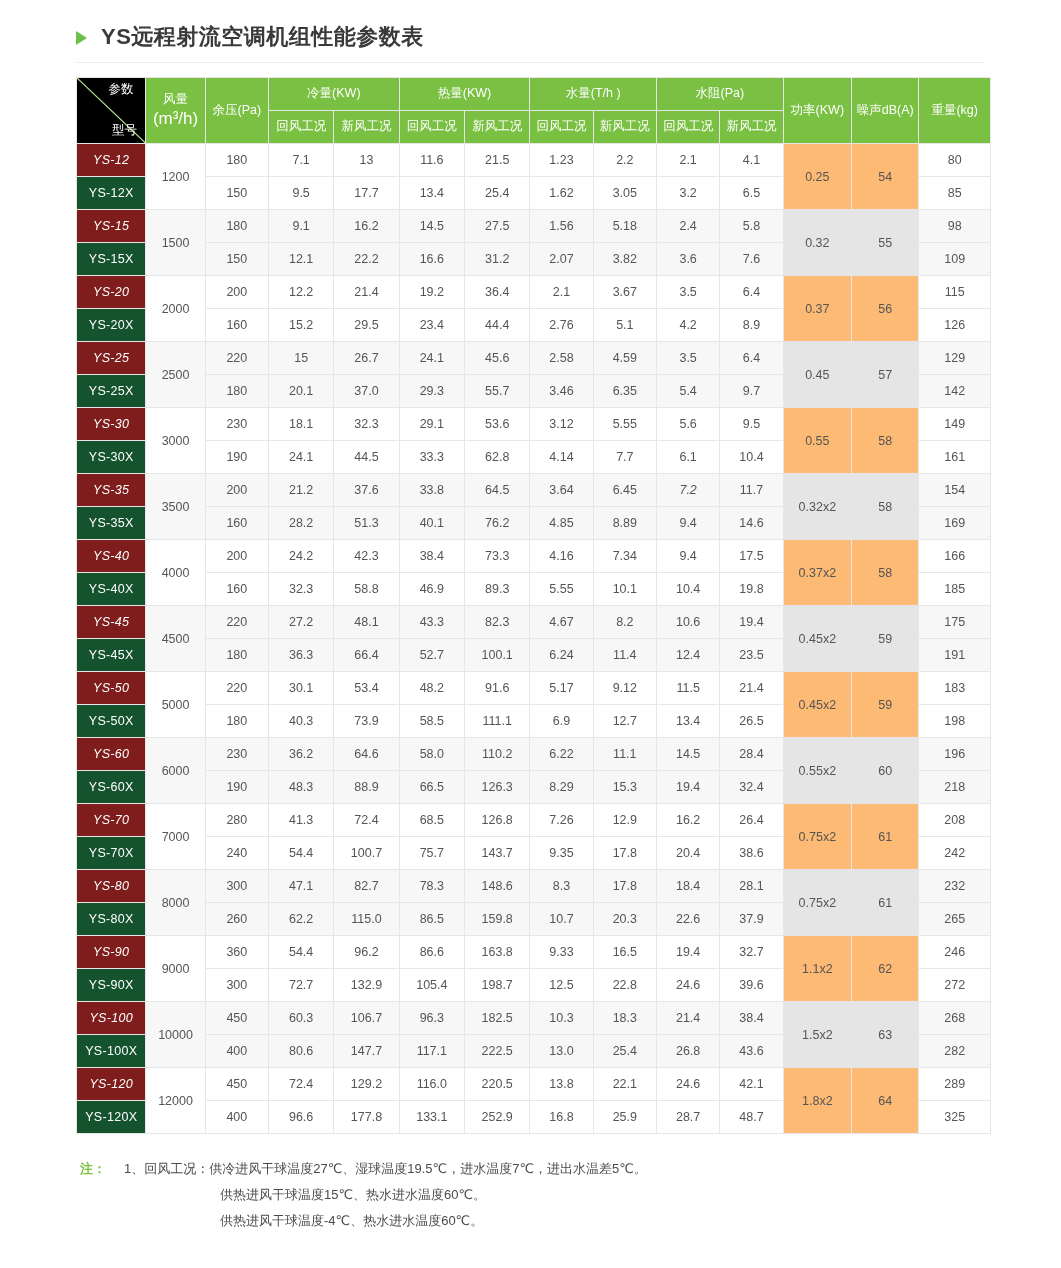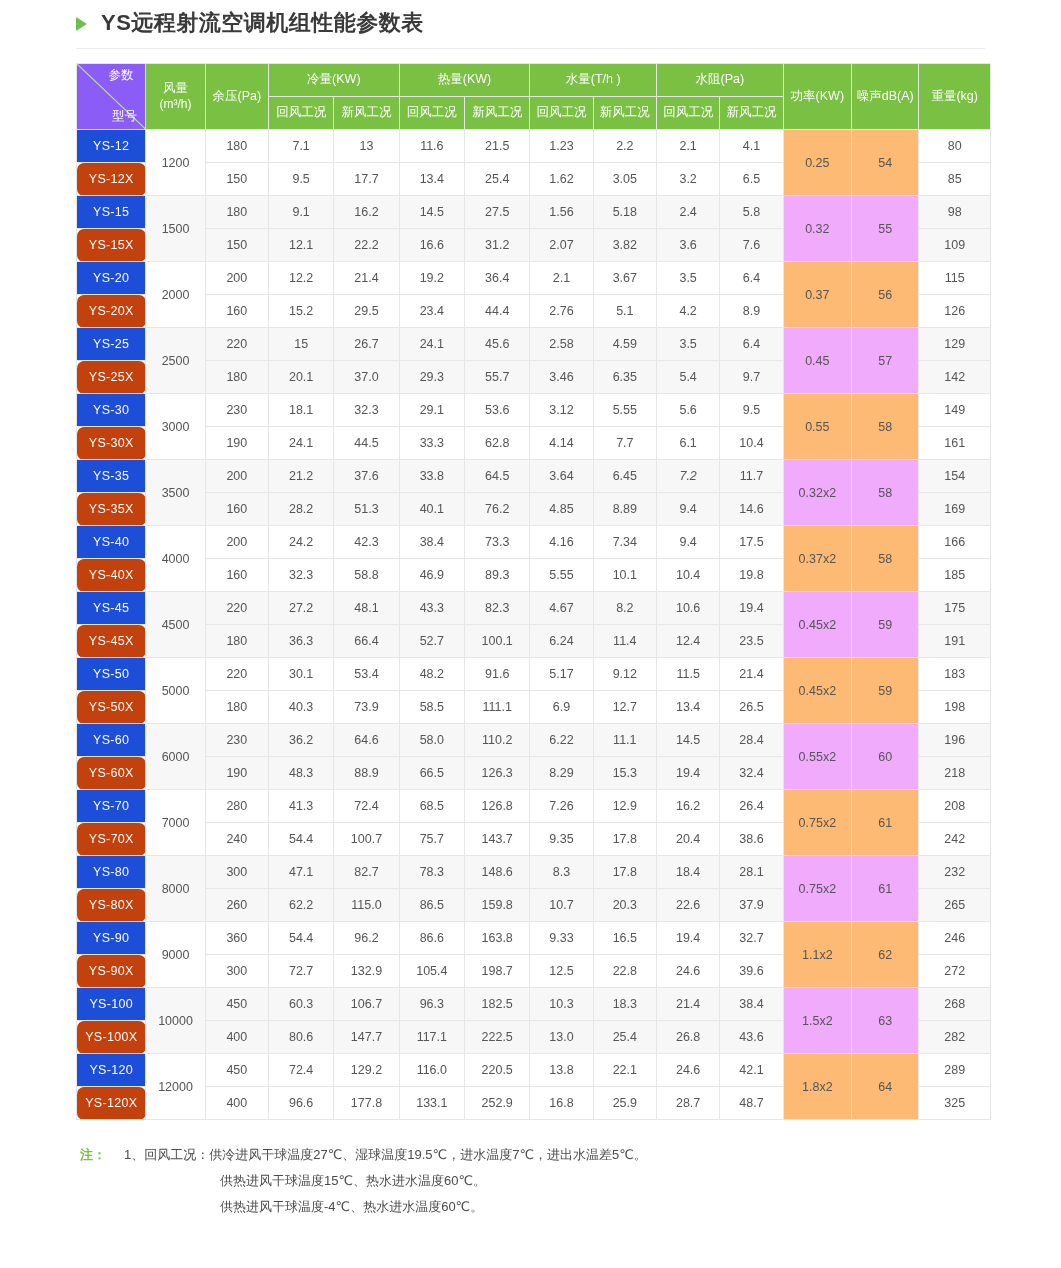--- a/index.html
+++ b/index.html
@@ -7,21 +7,21 @@
     margin: 0; padding: 0;
     background: #ffffff;
     font-family: "Liberation Sans", "DejaVu Sans", sans-serif;
   }
   body { width: 1061px; min-height: 1268px; position: relative; }
 
   
   .title-row {
     display: flex;
     align-items: center;
-    padding: 12px 0 0 76px;
+    padding: 26px 0 0 76px;
     gap: 14px;
   }
   .title-bullet {
     width: 0; height: 0;
     border-left: 11px solid #6cc04a;
     border-top: 7px solid transparent;
     border-bottom: 7px solid transparent;
     margin-top: 2px;
   }
   .title-text {
@@ -59,60 +59,60 @@
     background: #7ac143;
     color: #ffffff;
     border: 1px solid #8ecb5d;
     font-size: 12.5px;
     line-height: 1.25;
     height: 33px;
   }
   thead th.tall { height: 66px; }
   .corner {
     position: relative;
-    background: #8b5cf6;
+    background: #000000;
     padding: 0 !important;
     overflow: hidden;
   }
   .corner .diag {
     position: absolute;
     top: 0; left: 0;
     width: 100%; height: 100%;
     pointer-events: none;
   }
   .corner .p-param {
     position: absolute;
     top: 4px; right: 12px;
     font-size: 12.5px;
   }
   .corner .p-model {
     position: absolute;
     bottom: 4px; left: 12px;
     font-size: 12.5px;
     margin-left: 23px;
   }
-  .unit-sub { display: block; font-size: 12px; }
+  .unit-sub { display: block; font-size: 17px; }
 
   
   td.model {
     color: #ffffff;
     font-size: 12.5px;
     border-color: #ffffff;
     letter-spacing: 0.3px;
   }
-  td.model.a { background: #1d4ed8; }
-  td.model.b { background: #c2410c; border-radius: 7px; }
+  td.model.a { background: #7f1d1d; font-style: italic; }
+  td.model.b { background: #14532d; }
 
   
   tr.band-white td.data { background: #ffffff; }
   tr.band-gray  td.data { background: #f7f7f7; }
   td.air.white { background: #ffffff; }
   td.air.gray  { background: #f7f7f7; }
   td.span.white { background: #fdba74; margin-left: 20px; }
-  td.span.gray  { background: #f0abfc; }
+  td.span.gray  { background: #e5e5e5; }
 
   td.data, td.air, td.span { color: #555555; font-size: 12.5px; }
   td.italic { font-style: italic; margin-left: 40px; }
 
   
   .notes {
     padding: 22px 70px 0 80px;
     font-size: 13px;
     color: #4a4a4a;
     line-height: 26px;

